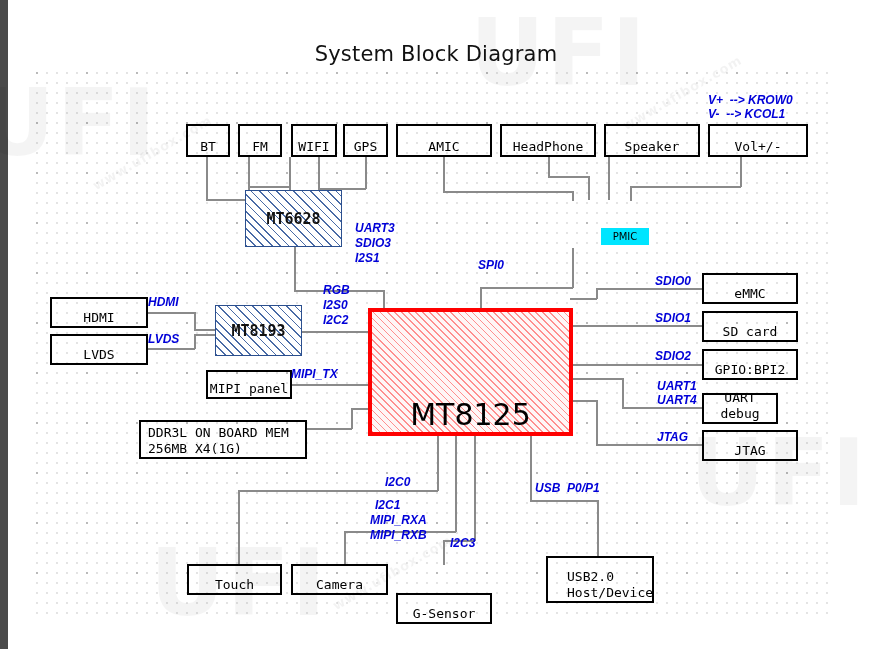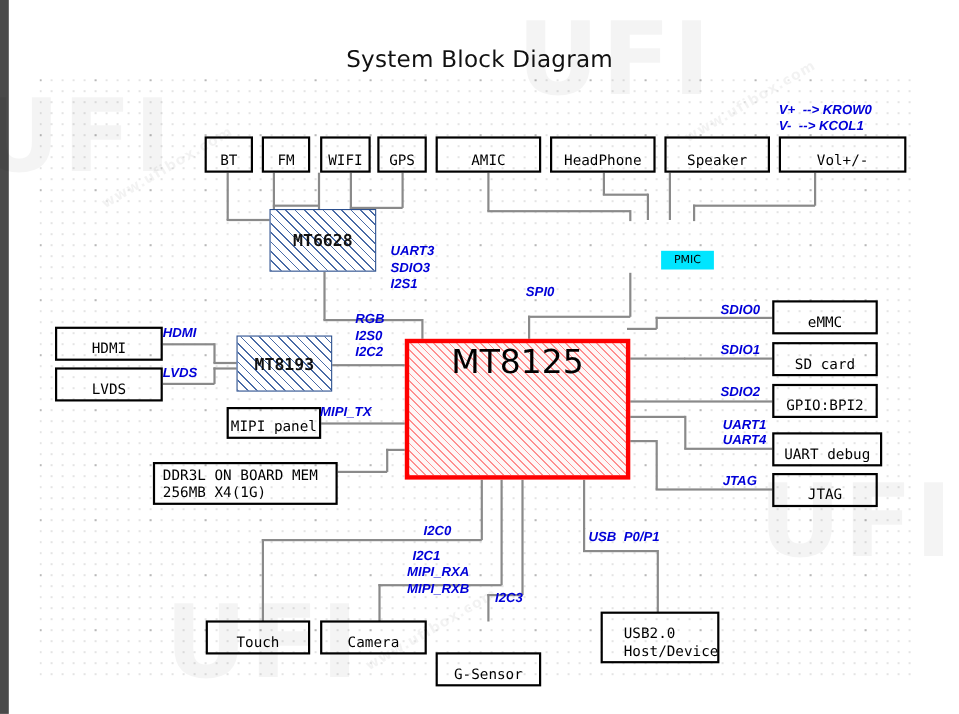--- a/index.html
+++ b/index.html
@@ -116,21 +116,21 @@
     box-sizing: border-box;
     border: 4px solid #ff0000;
     background-color: #fff6f6;
     background-image: repeating-linear-gradient(
         45deg,
         rgba(255,0,0,0.42) 0px,
         rgba(255,0,0,0.42) 1.2px,
         rgba(255,255,255,0) 1.2px,
         rgba(255,255,255,0) 5px);
     display: flex;
-    align-items: flex-start;
+    align-items: flex-end;
     justify-content: center;
     font-family: "DejaVu Sans", sans-serif;
     font-size: 30px;
     color: #000;
     z-index: 7;
   }
 
   
   #pmic-tag {
     position: absolute;
@@ -281,21 +281,21 @@
   </div>
   <div class="box" style="left:396px; top:124px; width:96px; height:33px;">
     <span>AMIC</span>
   </div>
   <div class="box" style="left:604px; top:124px; width:96px; height:33px;">
     <span>Speaker</span>
   </div>
   <div class="box" style="left:500px; top:124px; width:96px; height:33px;">
     <span>HeadPhone</span>
   </div>
-  <div class="box" style="left:708px; top:124px; width:116px; height:33px;">
+  <div class="box" style="left:708px; top:124px; width:100px; height:33px;">
     <span>Vol+/-</span>
   </div>
 
   <div class="chip-blue" style="left:245px; top:190px; width:97px; height:57px;">
     <span class="lbl">MT6628</span>
   </div>
   <div id="pmic-tag" style="left:601px; top:228px; width:48px; height:17px;">PMIC</div>
 
   <div class="chip-blue" style="left:215px; top:305px; width:87px; height:51px;">
     <span class="lbl">MT8193</span>
@@ -321,21 +321,21 @@
 
   <div class="box" style="left:702px; top:273px; width:96px; height:31px;">
     <span>eMMC</span>
   </div>
   <div class="box" style="left:702px; top:311px; width:96px; height:31px;">
     <span>SD card</span>
   </div>
   <div class="box" style="left:702px; top:349px; width:96px; height:31px;">
     <span>GPIO:BPI2</span>
   </div>
-  <div class="box" style="left:702px; top:393px; width:100px; height:31px;">
+  <div class="box" style="left:702px; top:393px; width:76px; height:31px;">
     <span>UART debug</span>
   </div>
   <div class="box" style="left:702px; top:430px; width:96px; height:31px;">
     <span>JTAG</span>
   </div>
 
   <div class="box" style="left:187px; top:564px; width:95px; height:31px;">
     <span>Touch</span>
   </div>
   <div class="box" style="left:291px; top:564px; width:97px; height:31px;">

